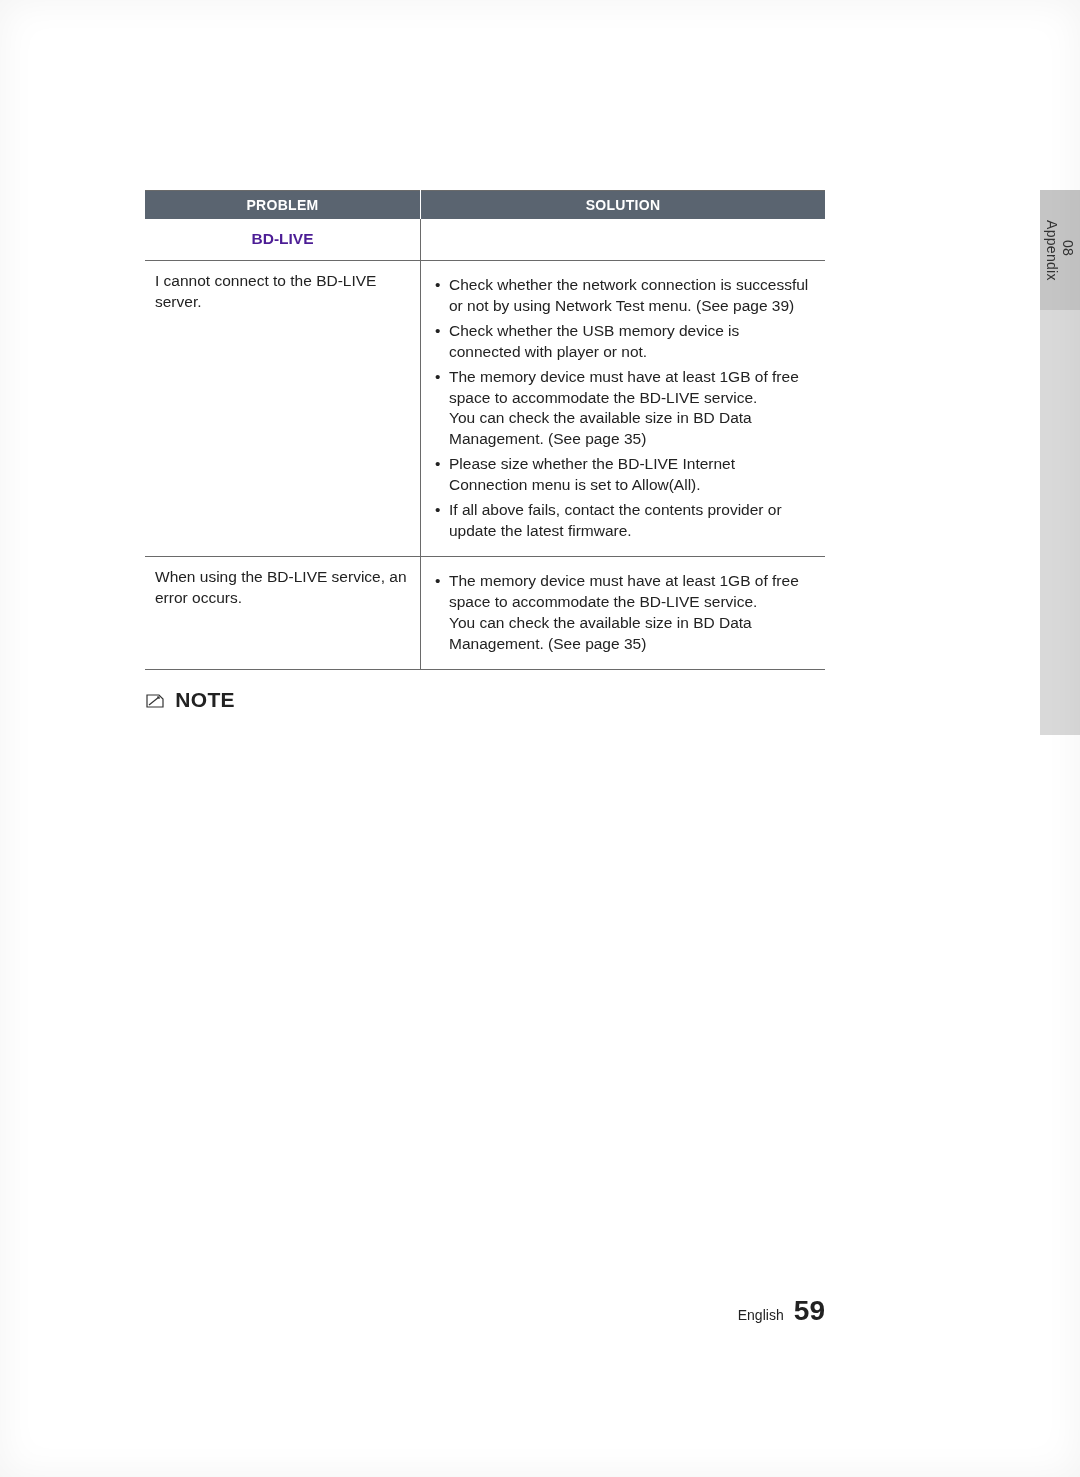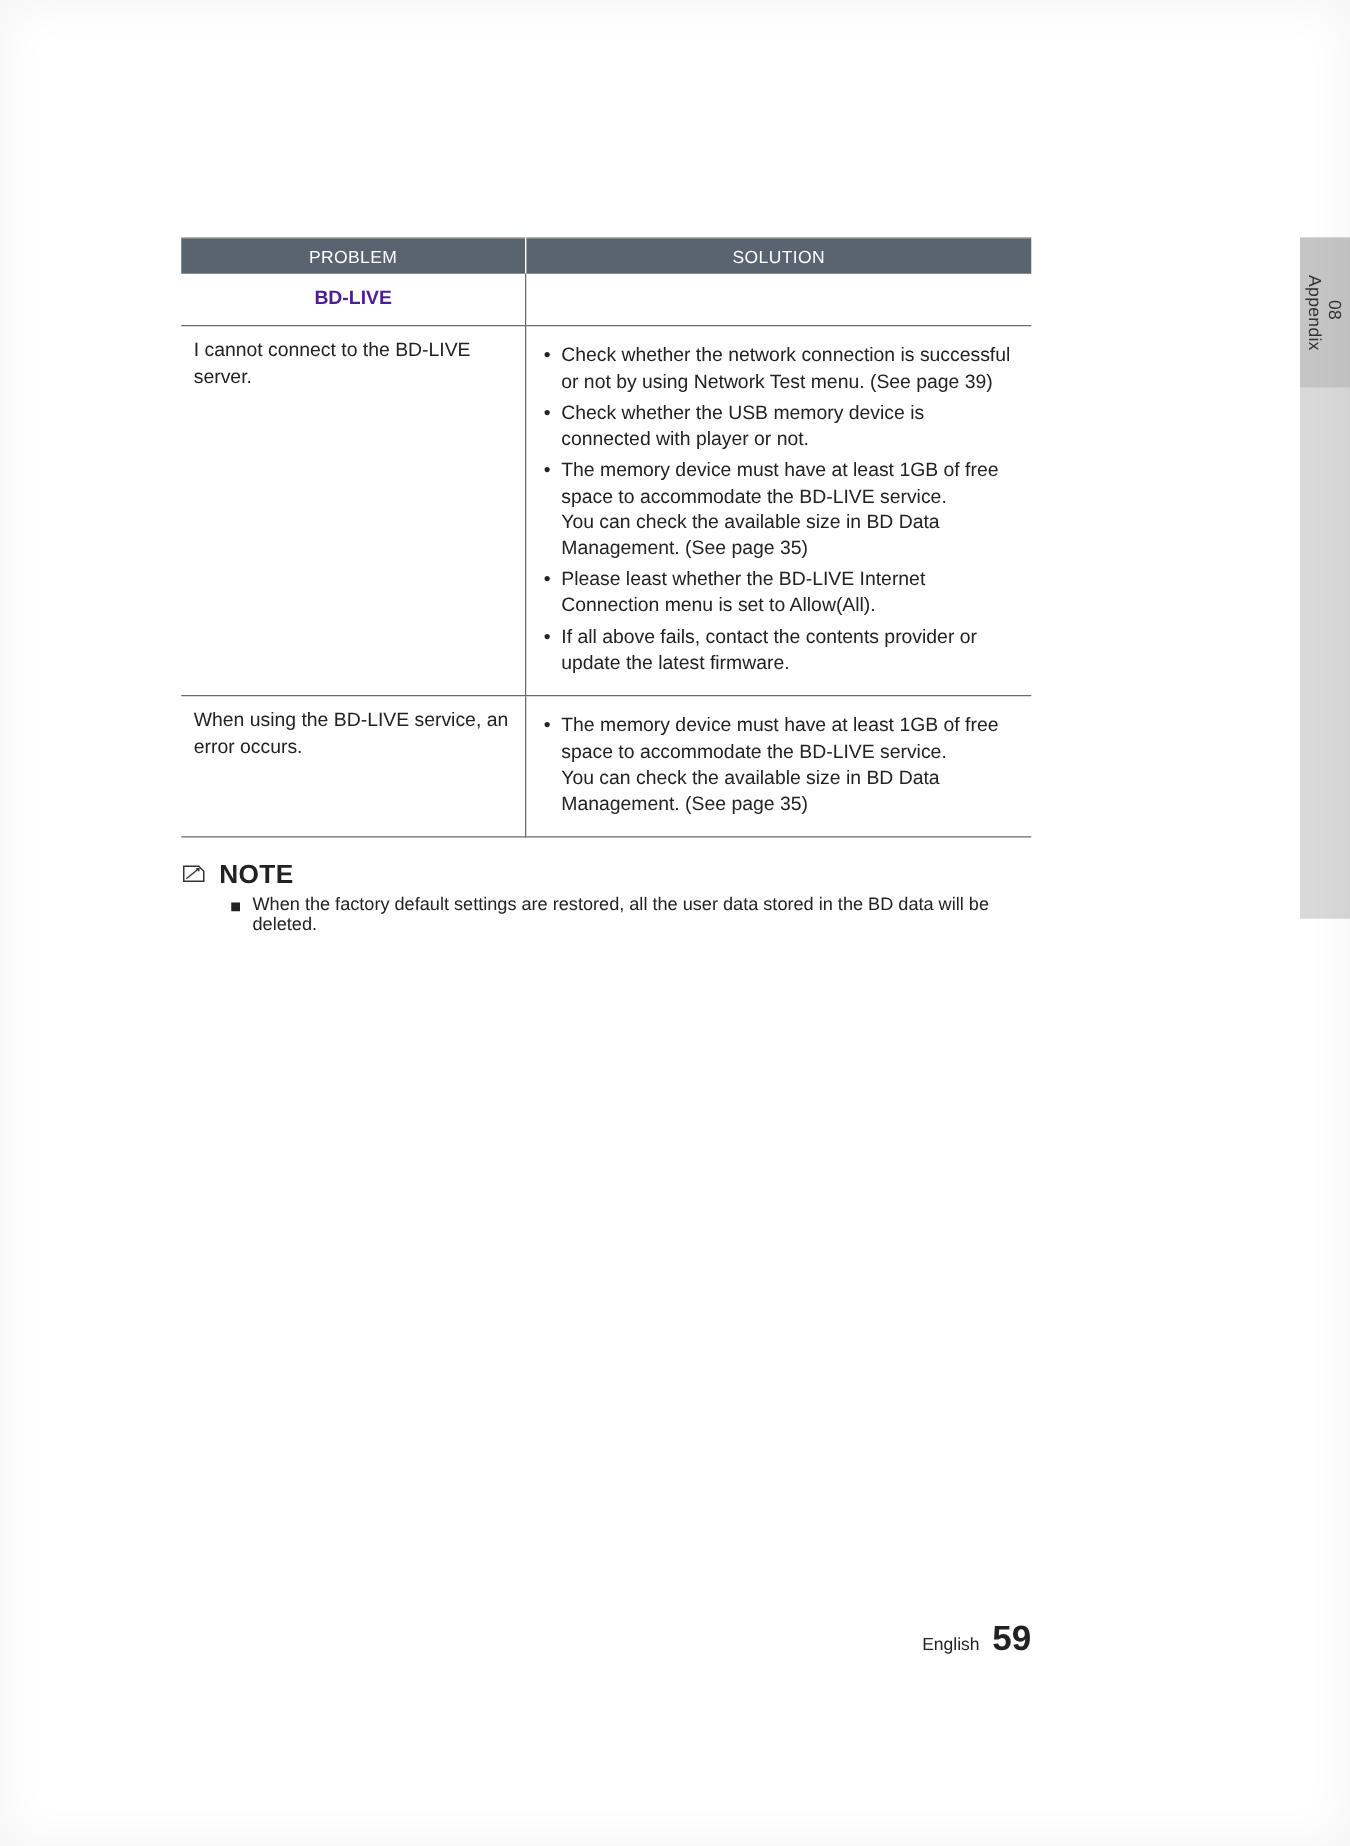--- a/index.html
+++ b/index.html
@@ -27,21 +27,21 @@
   }
   table.troubleshoot {
     border-collapse: collapse;
     width: 100%;
     font-size: 15.5px;
   }
   table.troubleshoot th {
     background: #5a6470;
     color: #fff;
     text-align: center;
-    font-weight: normal;
+    font-weight: bold;
     padding: 6px 0;
     border: 0;
     font-size: 14px;
     letter-spacing: 0.3px;
   }
   table.troubleshoot th.problem {
     width: 255px;
     border-right: 1px solid #fff;
   }
   table.troubleshoot td {
@@ -187,21 +187,21 @@
     <tr>
       <td class="left">I cannot connect to the BD-LIVE server.</td>
       <td>
         <ul class="sol">
           <li>Check whether the network connection is successful or not by using Network Test menu. (See page 39)</li>
           <li>Check whether the USB memory device is connected with player or not.</li>
           <li>
             <span>The memory device must have at least 1GB of free space to accommodate the BD-LIVE service.</span><br>
             <span>You can check the available size in BD Data Management. (See page 35)</span>
           </li>
-          <li>Please least whether the BD-LIVE Internet Connection menu is set to Allow(All).</li>
+          <li>Please size whether the BD-LIVE Internet Connection menu is set to Allow(All).</li>
           <li>If all above fails, contact the contents provider or update the latest firmware.</li>
         </ul>
       </td>
     </tr>
     <tr>
       <td class="left">When using the BD-LIVE service, an error occurs.</td>
       <td>
         <ul class="sol">
           <li>
             <span>The memory device must have at least 1GB of free space to accommodate the BD-LIVE service.</span><br>
@@ -215,24 +215,20 @@
 
   <div class="note-block">
     <span class="note-icon">
       <svg width="20" height="16" viewBox="0 0 20 16">
         <path d="M2 2 L14 2 L18 6 L18 14 L2 14 Z" fill="none" stroke="#333" stroke-width="1.2"></path>
         <path d="M4 12 L14 4" stroke="#333" stroke-width="1.2" fill="none"></path>
         <path d="M12 4 L14 4 L14 6" stroke="#333" stroke-width="1.2" fill="none"></path>
       </svg>
     </span>
     <span class="note-label">NOTE</span>
-    <div class="note-item">
-      <span class="square"></span>
-      <span>When the factory default settings are restored, all the user data stored in the BD data will be deleted.</span>
-    </div>
   </div>
 </div>
 
 <div class="footer">
   <span class="lang">English</span>
   <span class="pgnum">59</span>
 </div>
 
 <div class="page-shadow"></div>
 

